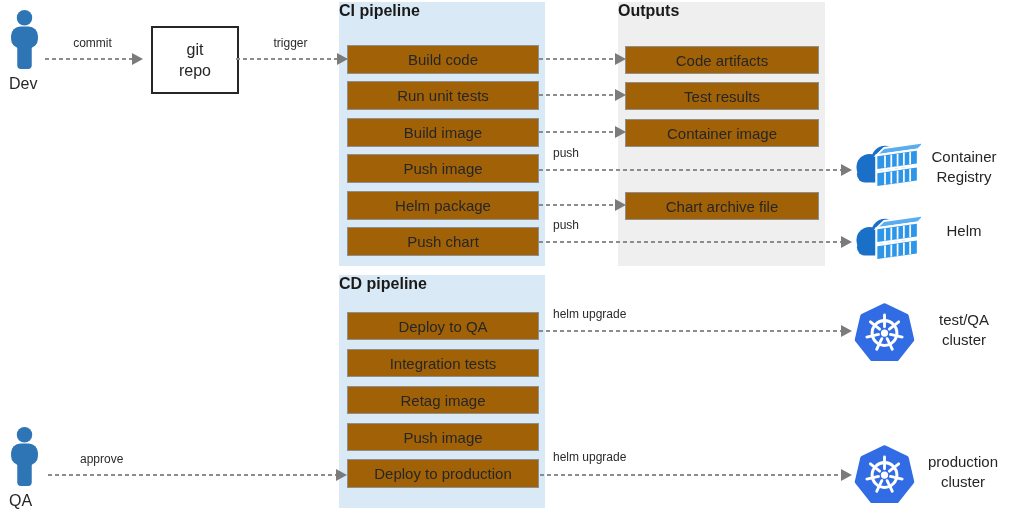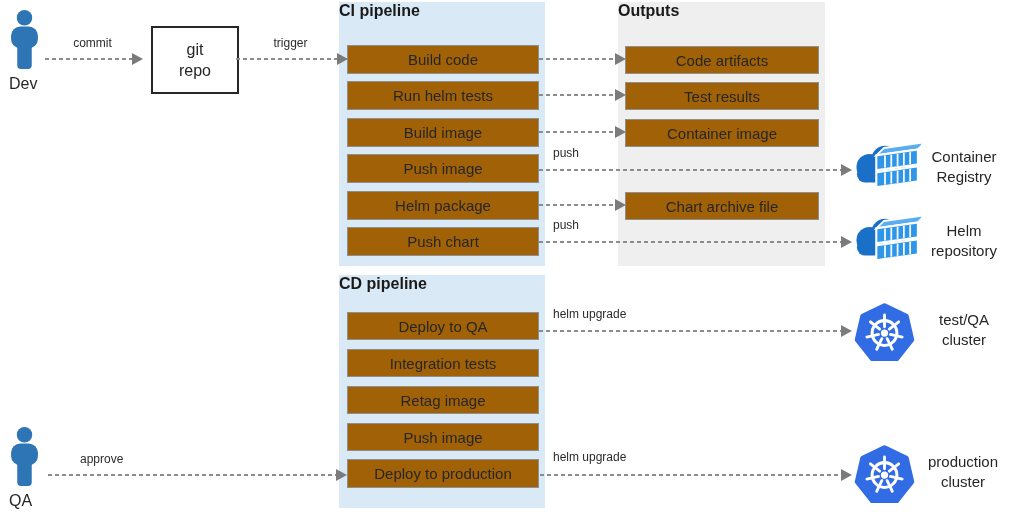--- a/index.html
+++ b/index.html
@@ -123,21 +123,21 @@
 
   <div class="gitrepo">
     <div>git</div>
     <div>repo</div>
   </div>
 
   <div class="panel blue" style="left:339px;top:2px;width:206px;height:264px;">
     <div class="panel-title bold">CI pipeline</div>
   </div>
   <div class="box" style="left:347px;top:45px;width:190px;height:27px;">Build code</div>
-  <div class="box" style="left:347px;top:81px;width:190px;height:27px;">Run helm tests</div>
+  <div class="box" style="left:347px;top:81px;width:190px;height:27px;">Run unit tests</div>
   <div class="box" style="left:347px;top:118px;width:190px;height:27px;">Build image</div>
   <div class="box" style="left:347px;top:154px;width:190px;height:27px;">Push image</div>
   <div class="box" style="left:347px;top:191px;width:190px;height:27px;">Helm package</div>
   <div class="box" style="left:347px;top:227px;width:190px;height:27px;">Push chart</div>
 
   <div class="panel gray" style="left:618px;top:2px;width:207px;height:264px;">
     <div class="panel-title semi">Outputs</div>
   </div>
   <div class="box" style="left:625px;top:46px;width:192px;height:26px;">Code artifacts</div>
   <div class="box" style="left:625px;top:82px;width:192px;height:26px;">Test results</div>
@@ -179,21 +179,20 @@
   <div class="target-label" style="left:908px;top:147px;width:112px;">
     <div>Container</div>
     <div>Registry</div>
   </div>
 
   <svg class="icon" style="left:849px;top:212px;" width="72" height="60" viewBox="0 0 74 62">
       <use href="#cloud-registry-shape"></use>
     </svg>
   <div class="target-label" style="left:908px;top:221px;width:112px;">
     <div>Helm</div>
-    <div>repository</div>
   </div>
 
   <svg class="icon" style="left:854px;top:303px;" width="61" height="61" viewBox="0 0 64 64">
       <use href="#k8s-shape"></use>
     </svg>
   <div class="target-label" style="left:908px;top:310px;width:112px;">
     <div>test/QA</div>
     <div>cluster</div>
   </div>
 

